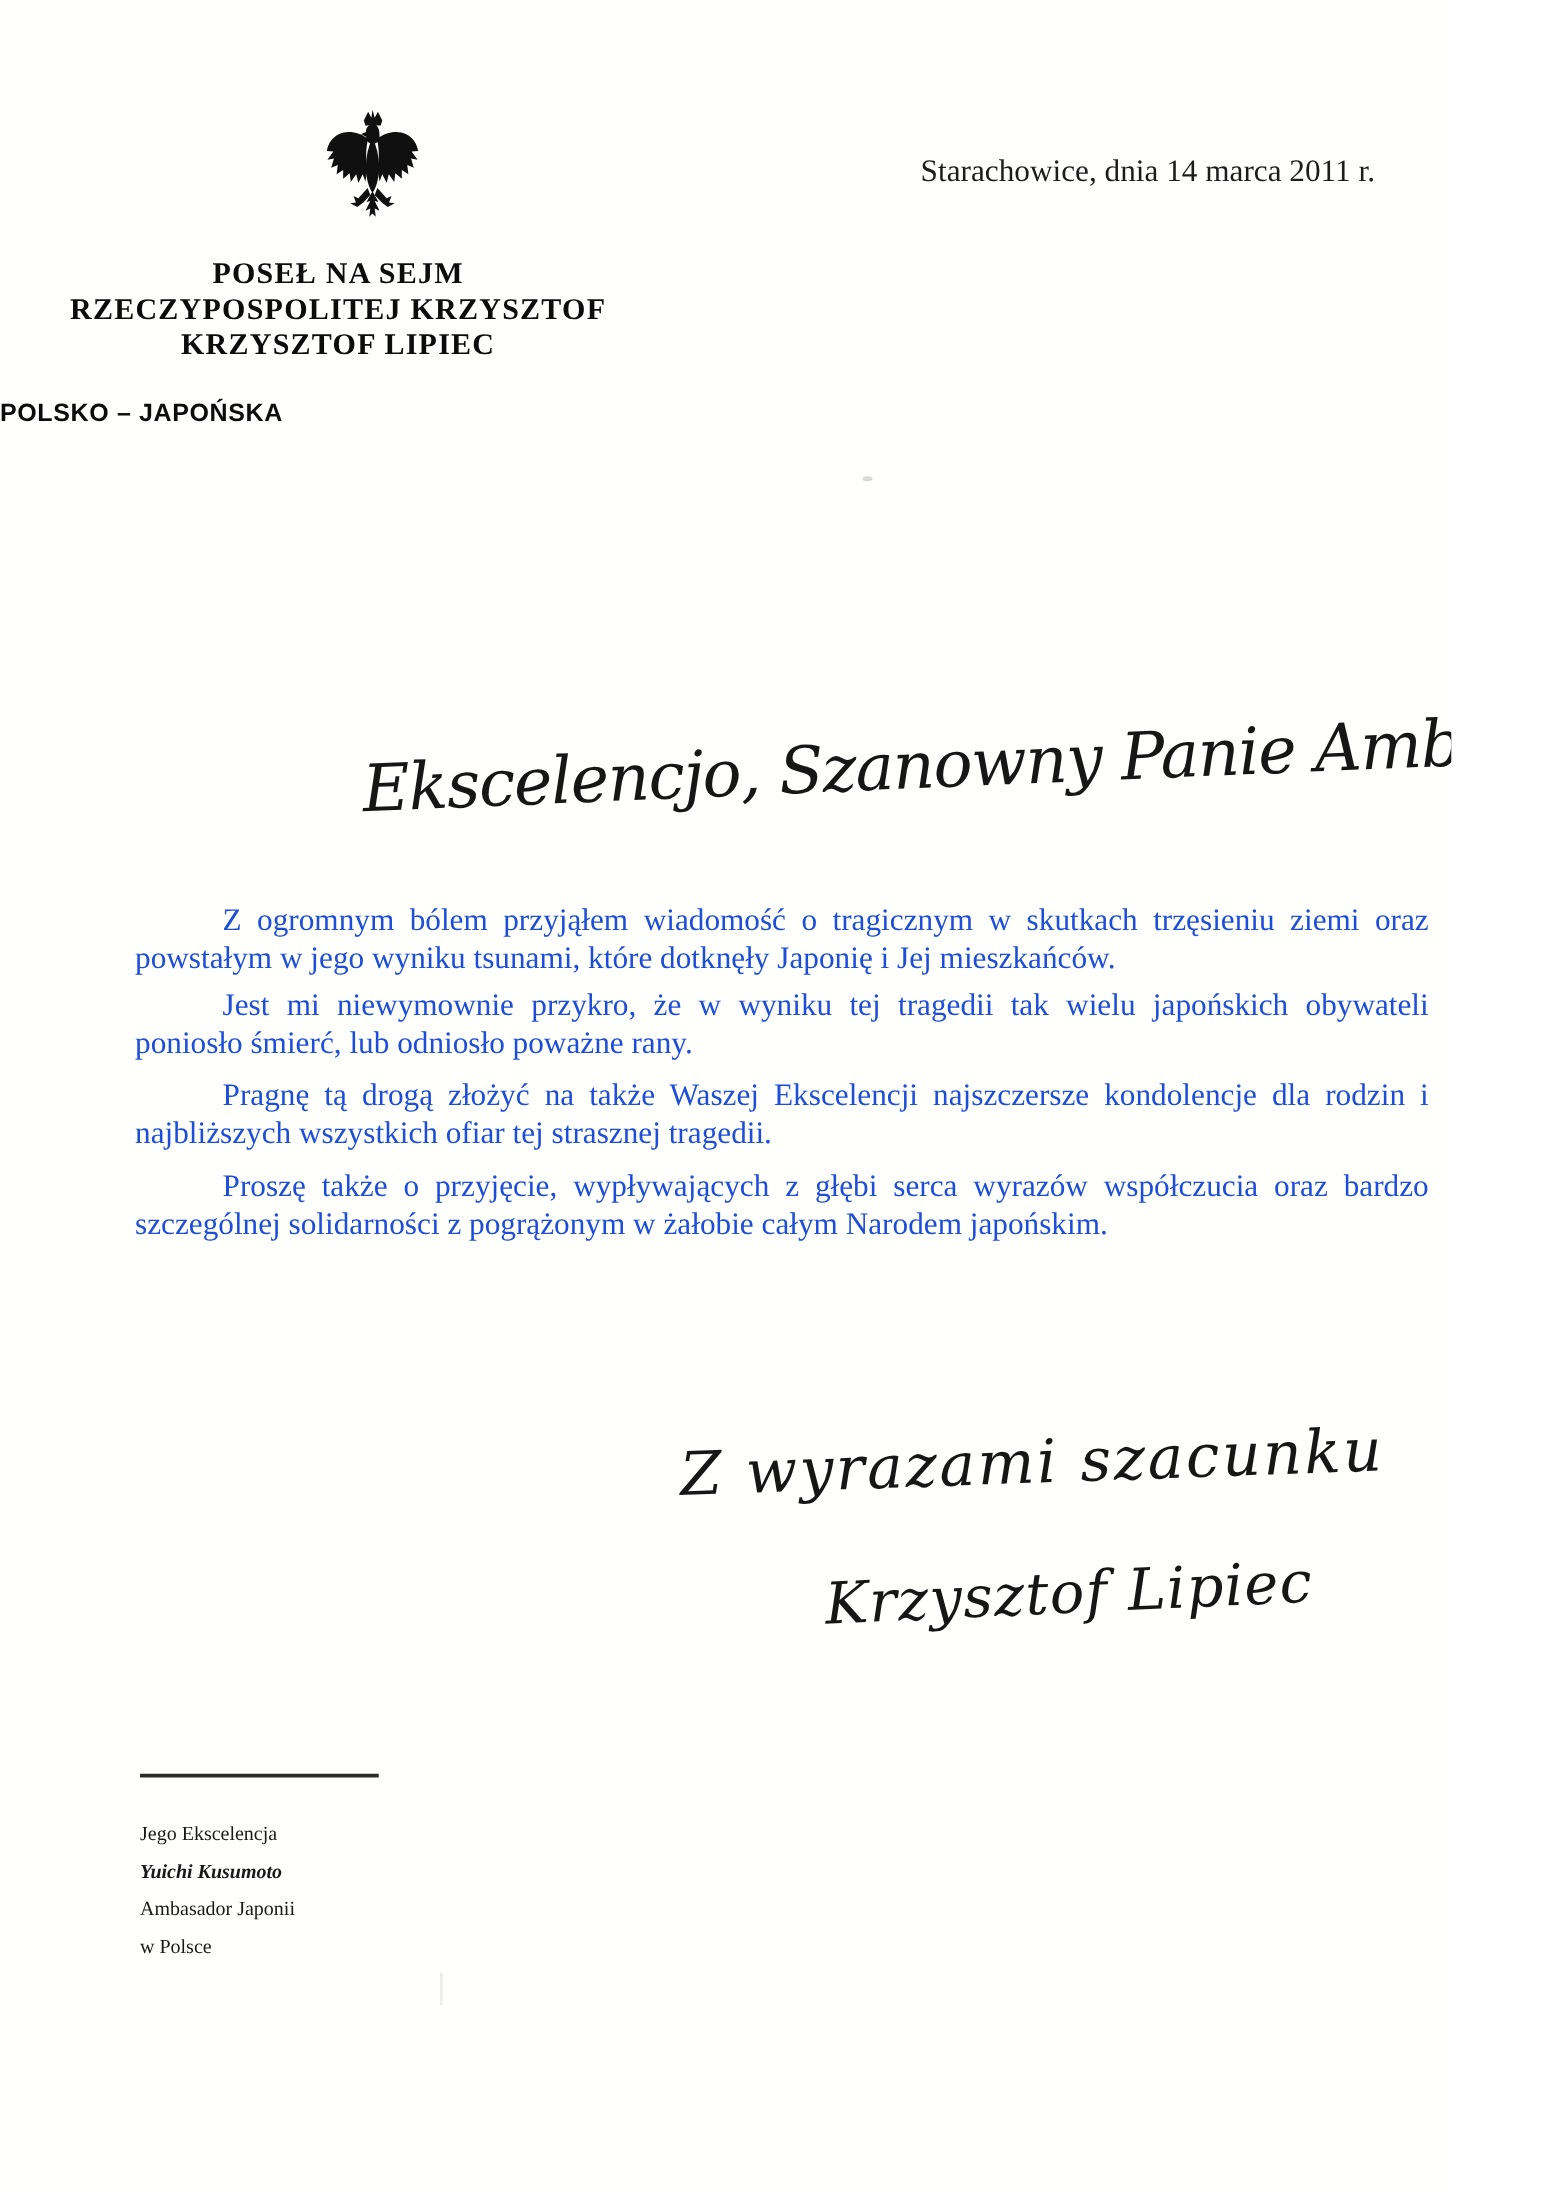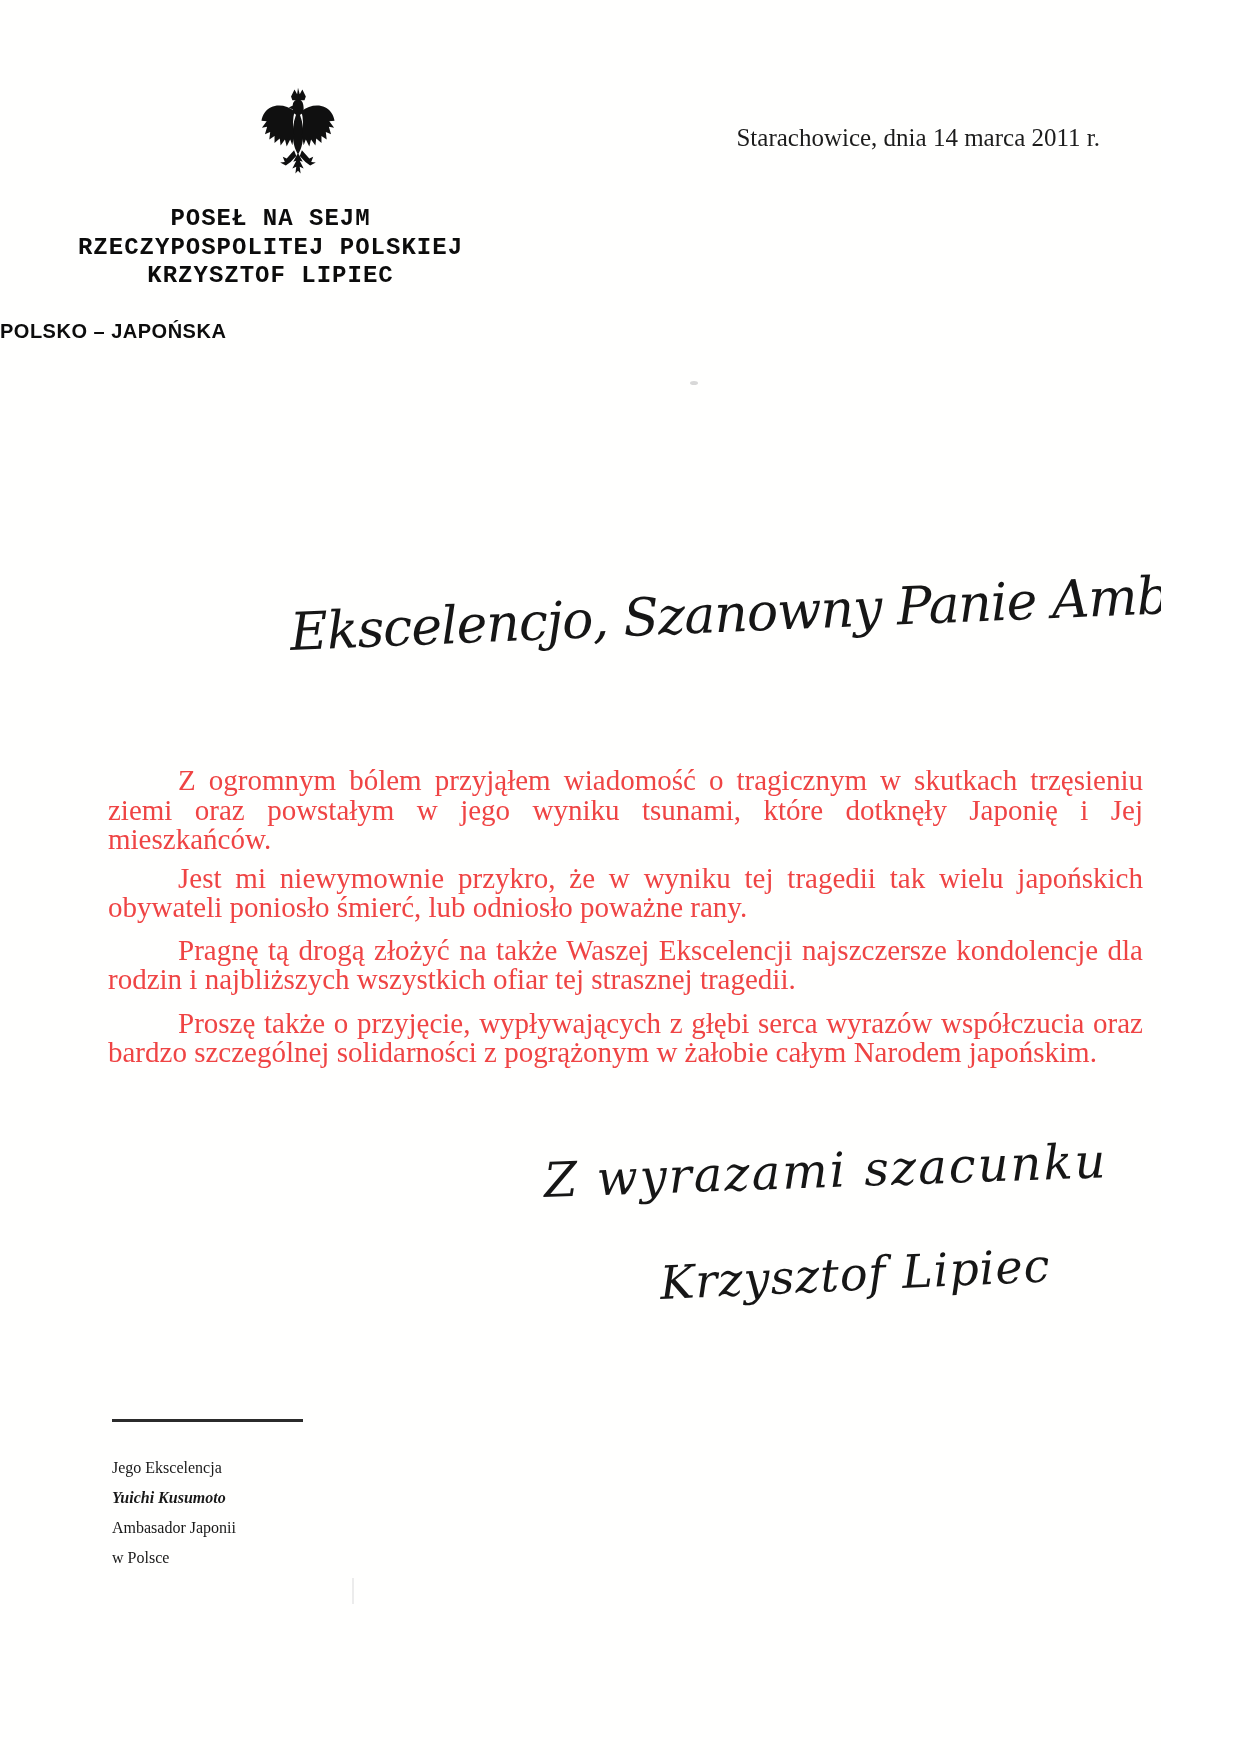--- a/index.html
+++ b/index.html
@@ -7,21 +7,21 @@
     position:relative; width:1161px; height:1755px;
     background:#fffffe;
     font-family:"Liberation Serif", serif;
     color:#1c1c1c; overflow:hidden;
   }
   
   .emblem { position:absolute; left:256px; top:86px; width:84px; height:100px; }
   .emblem svg { width:100%; height:100%; }
   .letterhead {
     position:absolute; left:0; top:205px; width:541px; text-align:center;
-    font-family:Liberation Mono, monospace; font-weight:bold; color:#0c0c0c;
+    font-family:Liberation Serif, serif; font-weight:bold; color:#0c0c0c;
   }
   .letterhead .lh-line { font-size:24px; line-height:28.5px; letter-spacing:1px; white-space:nowrap; }
   .group {
     position:absolute; left:0; top:318px; width:541px; text-align:left;
     font-family:"Liberation Sans", sans-serif; font-weight:bold; color:#0c0c0c;
     font-size:20px; line-height:26px; letter-spacing:0.5px;
   }
   .date-line { position:absolute; top:124px; right:61px; font-size:25px; white-space:nowrap; }
   
   .hand {
@@ -35,22 +35,22 @@
   .closing {
     position:absolute; left:544px; top:1152px; font-size:48px; letter-spacing:2px;
     transform:rotate(-2deg); transform-origin:left center;
   }
   .signature {
     position:absolute; left:660px; top:1256px; font-size:46px; letter-spacing:1px;
     transform:rotate(-2.6deg); transform-origin:left center;
   }
   
   .body-text {
-    position:absolute; left:108px; top:766px; width:1035px;
-    font-size:29px; line-height:29.5px; text-align:justify; color:#ef4444;
+    position:absolute; left:108px; top:722px; width:1035px;
+    font-size:25px; line-height:29.5px; text-align:justify; color:#1d4ed8;
   }
   .body-text p { margin:0 0 9px 0; text-indent:70px; }
   .body-text p.p2 { margin-bottom:13px; }
   .body-text p.gap-before { margin-top:14px; }
   
   .recipient { position:absolute; left:112px; top:1419px; font-size:16px; line-height:30px; color:#181818; }
   .recipient .rule { width:191px; height:3px; background:#2b2b2b; margin:0 0 31px 0; }
   .recipient .bold { font-weight:bold;font-style:italic; }
   
   .speck-a { position:absolute; left:690px; top:381px; width:8px; height:4px; background:#d8d8d8; border-radius:50%; }
@@ -78,21 +78,21 @@
 
       <path d="M40.5,74 L32,83.5 L27.5,81.5 L29.8,87.5 L24.5,88 L31,91.5 L36.5,87.5 L43,80.5 Z"></path>
       <path d="M49.5,74 L58,83.5 L62.5,81.5 L60.2,87.5 L65.5,88 L59,91.5 L53.5,87.5 L47,80.5 Z"></path>
     </svg>
   </div>
 
   <div class="date-line">Starachowice, dnia 14 marca 2011 r.</div>
 
   <div class="letterhead">
     <div class="lh-line">POSEŁ NA SEJM</div>
-    <div class="lh-line">RZECZYPOSPOLITEJ POLSKIEJ</div>
+    <div class="lh-line">RZECZYPOSPOLITEJ KRZYSZTOF</div>
     <div class="lh-line">KRZYSZTOF LIPIEC</div>
   </div>
   <div class="group">
     <div>POLSKO – JAPOŃSKA</div>
   </div>
 
   <div class="hand salutation">Ekscelencjo, Szanowny Panie Ambasadorze</div>
 
   <main class="body-text">
     <p>Z ogromnym bólem przyjąłem wiadomość o tragicznym w skutkach trzęsieniu ziemi oraz powstałym w jego wyniku tsunami, które dotknęły Japonię i Jej mieszkańców.</p>

